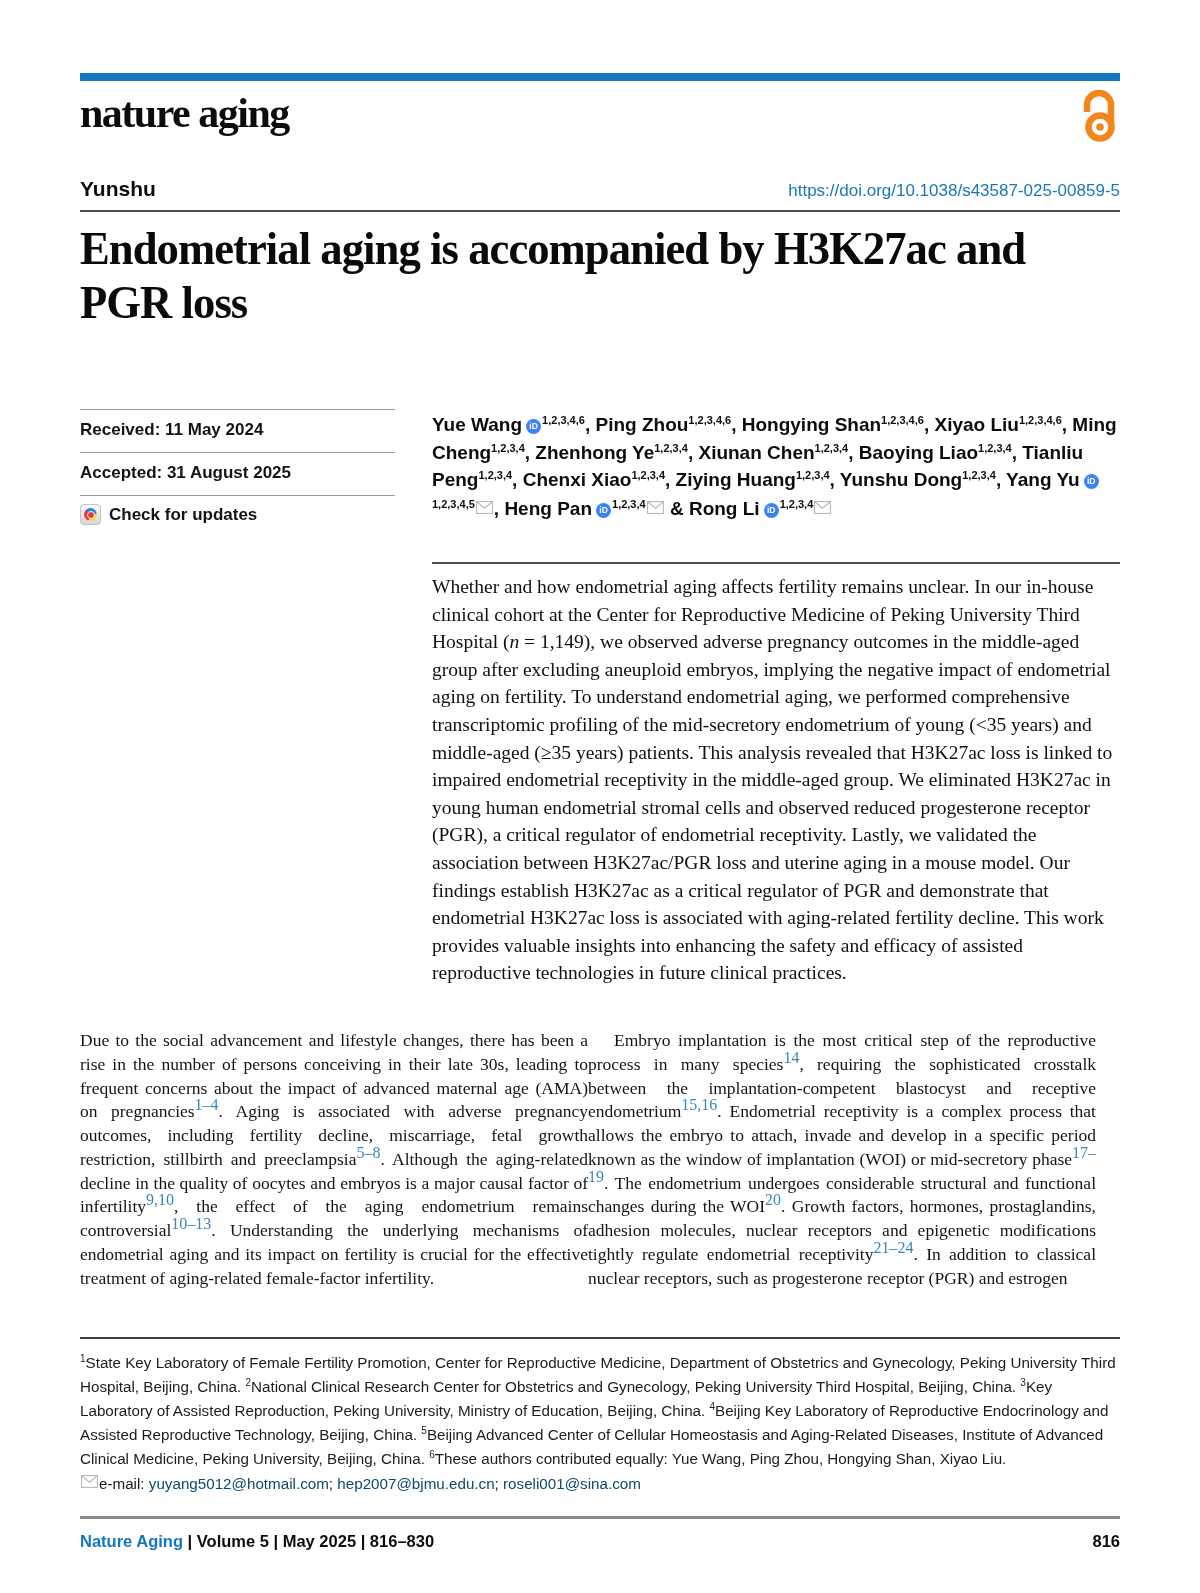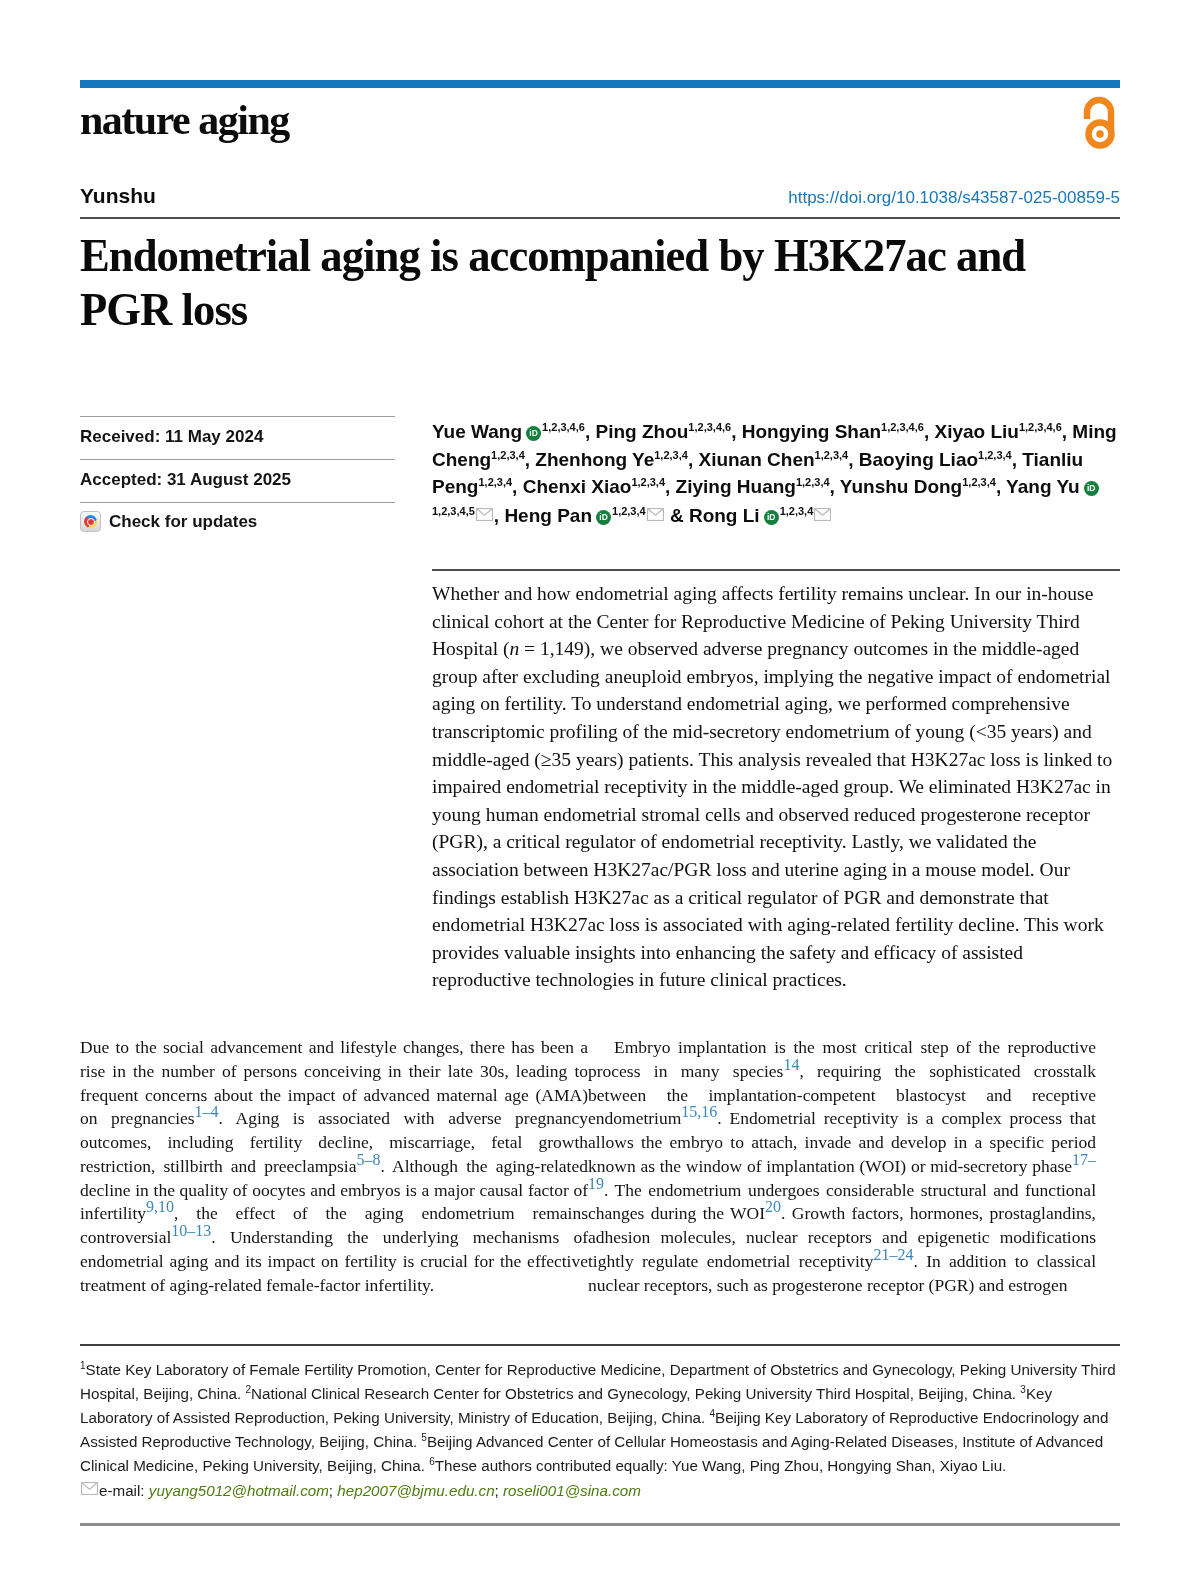--- a/index.html
+++ b/index.html
@@ -1,19 +1,19 @@
 <!DOCTYPE html>
 <html><head>
 <meta charset="utf-8">
 <style>
   * { margin:0; padding:0; box-sizing:border-box; }
   html,body { background:#ffffff; }
   .page {
     width:1200px; height:1593px; margin:0 auto; background:#fff;
-    padding:12px 80px; position:relative; overflow:hidden;
+    padding:5px 80px; position:relative; overflow:hidden;
     color:#111; font-family:"Liberation Sans", sans-serif;
   }
   
   .brand-bar { margin-top:68px; height:8px; background:#1478be; }
   .masthead-row { display:flex; justify-content:space-between; align-items:flex-start; margin-top:2px; }
   .journal-logo {
     font-family:"Liberation Serif", serif; font-weight:700;
     font-size:42px; letter-spacing:-1.5px; color:#0c0c0c; padding-top:6px;
   }
   .oa { display:block; margin-top:2px; }
@@ -41,21 +41,21 @@
   .cm-ring {
     width:13px; height:13px; border-radius:50%; position:relative;
     background:conic-gradient(from 200deg,#e53935 0 120deg,#1e88e5 120deg 240deg,#fdd835 240deg 360deg);
   }
   .cm-ring::after { content:''; position:absolute; inset:2.5px; background:#e53935; border-radius:50%; border:1.5px solid #fff; }
   
   .authors { font-size:19px; font-weight:700; line-height:27.5px; color:#0d0d0d; margin-top:2px; }
   .authors sup { font-size:11px; }
   .orcid {
     display:inline-flex; align-items:center; justify-content:center;
-    width:15px; height:15px; border-radius:50%; background:#15803d; color:#fff;
+    width:15px; height:15px; border-radius:50%; background:#3b82f6; color:#fff;
     font-size:8.5px; font-weight:700; vertical-align:2px; margin:0 1px 0 4px;
   }
   .env { display:inline-block; vertical-align:1px; margin:0 1px; }
   
   .abstract-rule { margin-top:40px; border-top:2px solid #4d4d4d; }
   .abstract {
     margin-top:9px; font-family:"Liberation Serif", serif; font-size:19.5px;
     line-height:27.6px; color:#101010;
   }
   
@@ -64,21 +64,21 @@
     font-family:"Liberation Serif", serif; font-size:17.5px; line-height:23.8px;
     color:#141414; text-align:justify;
   }
   .body-cols sup { font-size:16px; color:#3d85b8; }
   .col-right { text-indent:26px; }
   
   .rule-foot { margin-top:46px; border-top:2px solid #3f3f3f; }
   .affiliations { margin-top:12px; font-size:15.2px; line-height:24px; color:#1c1c1c; }
   .affiliations sup { font-size:10px; color:#1c1c1c; }
   .email-line { font-size:15.2px; line-height:24px; color:#1c1c1c; }
-  .email-line a { color:#4d7c0f; text-decoration:none; cursor:pointer;font-style:italic; }
+  .email-line a { color:#0c4a6e; text-decoration:none; cursor:pointer; }
   
   .rule-footer { margin-top:20px; border-top:3px solid #8c8c8c; }
   .footer-row { display:flex; justify-content:space-between; margin-top:13px; font-size:16.5px; font-weight:700; color:#0d0d0d; }
   .footer-journal { color:#1478be; text-decoration:none; cursor:pointer; }
   sup { line-height:0; }
 </style>
 </head>
 <body>
 
 <div class="page">
@@ -136,14 +136,18 @@
   </div>
 
   <div class="rule-foot"></div>
   <div class="affiliations"><sup>1</sup>State Key Laboratory of Female Fertility Promotion, Center for Reproductive Medicine, Department of Obstetrics and Gynecology, Peking University Third Hospital, Beijing, China. <sup>2</sup>National Clinical Research Center for Obstetrics and Gynecology, Peking University Third Hospital, Beijing, China. <sup>3</sup>Key Laboratory of Assisted Reproduction, Peking University, Ministry of Education, Beijing, China. <sup>4</sup>Beijing Key Laboratory of Reproductive Endocrinology and Assisted Reproductive Technology, Beijing, China. <sup>5</sup>Beijing Advanced Center of Cellular Homeostasis and Aging-Related Diseases, Institute of Advanced Clinical Medicine, Peking University, Beijing, China. <sup>6</sup>These authors contributed equally: Yue Wang, Ping Zhou, Hongying Shan, Xiyao Liu. </div>
   <div class="email-line"><span class="env"><svg width="17" height="13" viewBox="0 0 17 13">
           <rect x="0.5" y="0.5" width="16" height="12" fill="none" stroke="#b9b9b9" stroke-width="1.2"></rect>
           <path d="M0.5 0.5 L8.5 7.2 L16.5 0.5" fill="none" stroke="#b9b9b9" stroke-width="1.2"></path>
         </svg></span><span>e-mail: <a>yuyang5012@hotmail.com</a>; <a>hep2007@bjmu.edu.cn</a>; <a>roseli001@sina.com</a></span></div>
 
   <div class="rule-footer"></div>
+  <div class="footer-row">
+    <div><a class="footer-journal">Nature Aging</a><span> | Volume 5 | May 2025 | 816–830</span></div>
+    <div>816</div>
+  </div>
 
 </div>
 
 </body></html>

